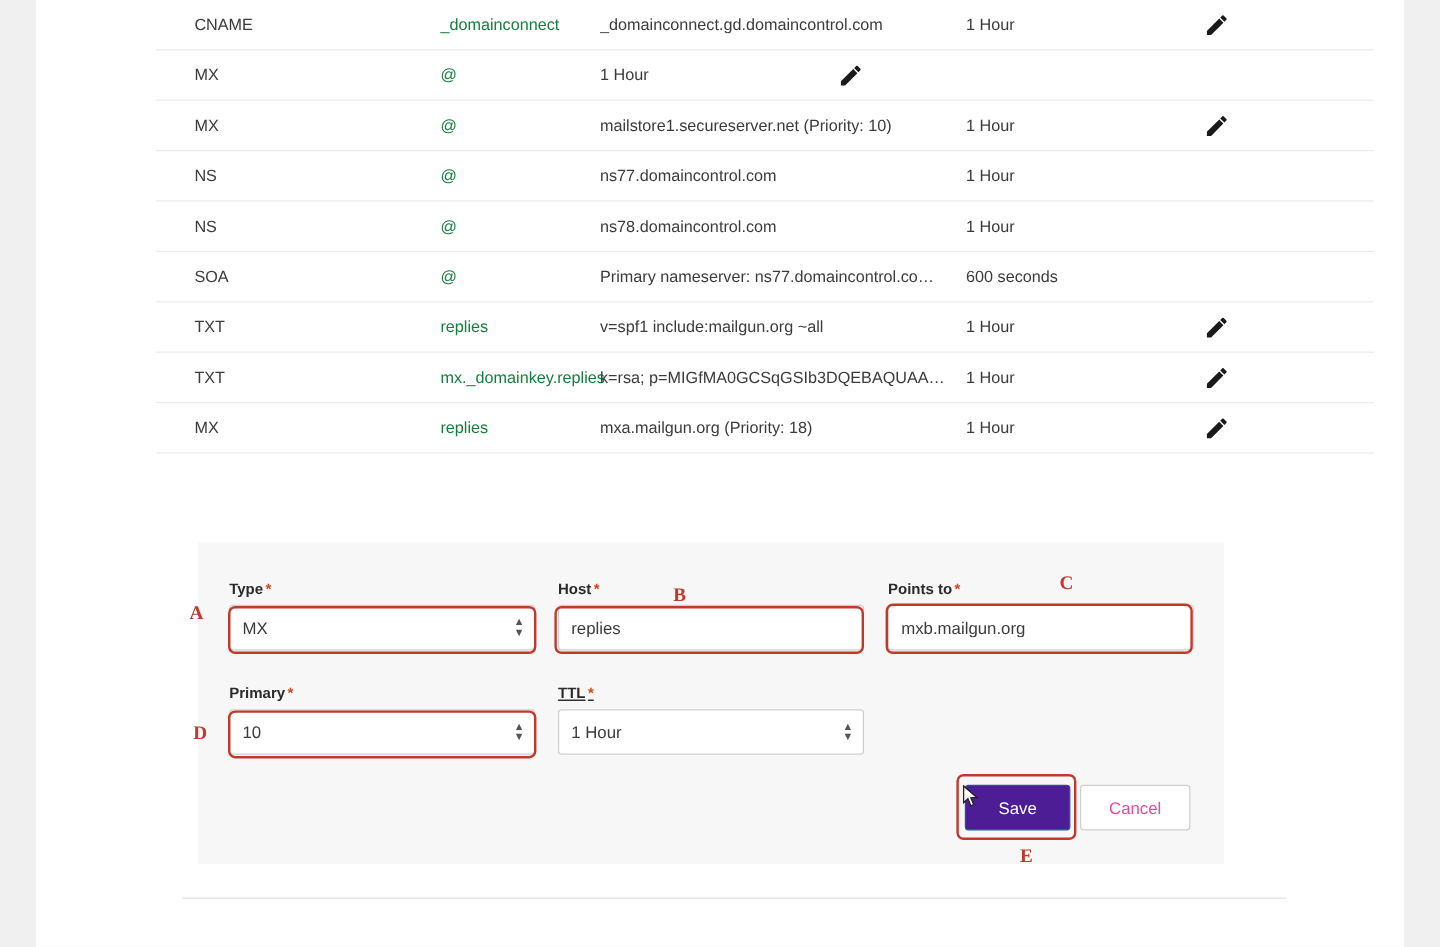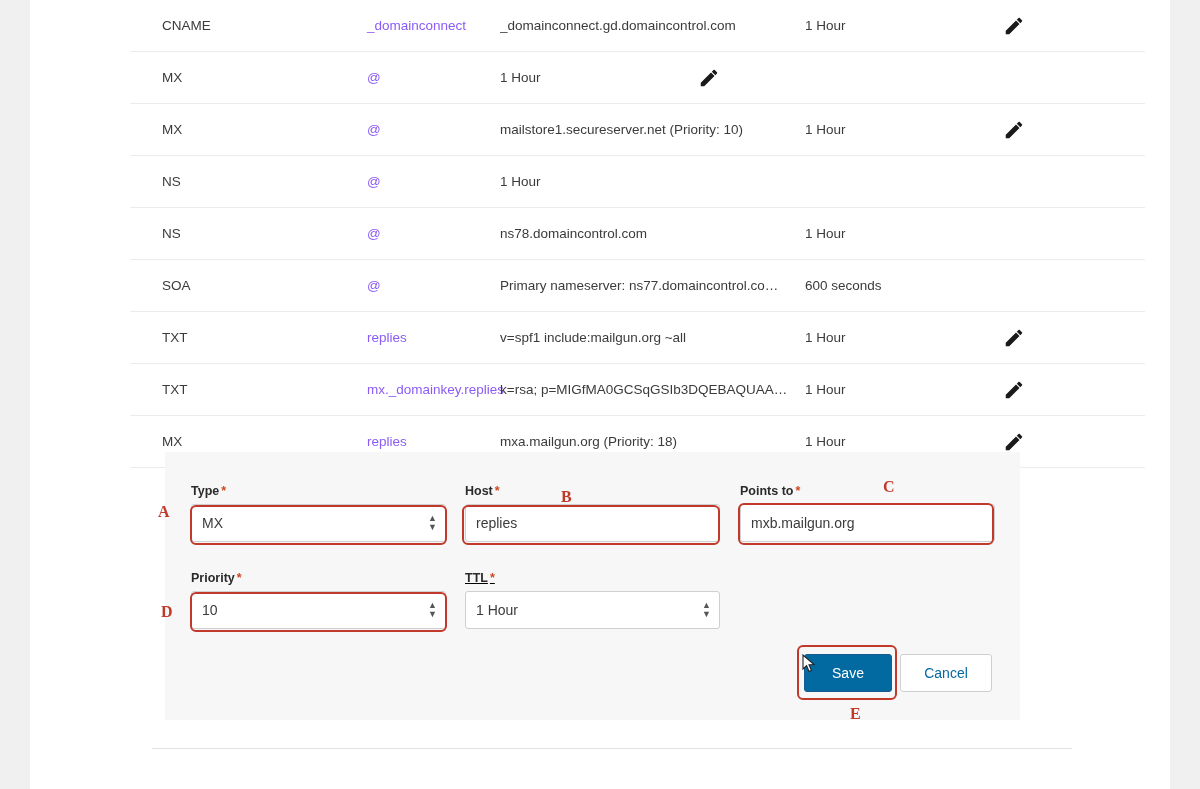--- a/index.html
+++ b/index.html
@@ -24,25 +24,25 @@
   
   .table {
     position: absolute;
     left: 100px; top: 0px;
     width: 1015px;
   }
   .row {
     display: flex;
     align-items: center;
     border-bottom: 1px solid #ececec;
-    height: 52px;
+    height: 42px;
     position: relative;
   }
   .col-type { width: 237px; padding-left: 32px; font-size: 13.5px; color: #3b3b3b; }
-  .col-host { width: 133px; font-size: 13.5px; color: #8b5cf6; }
+  .col-host { width: 133px; font-size: 13.5px; color: #15803d; }
   .col-points { width: 305px; font-size: 13.5px; color: #3b3b3b; white-space: nowrap; overflow: hidden; text-overflow: ellipsis; }
   .col-ttl { width: 180px; font-size: 13.5px; color: #3b3b3b; }
   .col-action { flex: 1; display: flex; align-items: center; justify-content: flex-start; padding-left: 18px; }
   .pencil {
     display: inline-block;
     width: 22px; height: 22px;
     color: #1a1a1a;
   }
   .pencil svg { display: block; }
 
@@ -110,31 +110,31 @@
     font-family: "Liberation Sans", sans-serif;
     cursor: pointer;
     display: flex;
     align-items: center;
     justify-content: center;
   }
   .btn-save {
     position: absolute;
     left: 639px; top: 202px;
     width: 88px;
-    background: #0369a1;
+    background: #4c1d95;
     border: 1px solid #185c8f;
     color: #ffffff;
   }
   .btn-cancel {
     position: absolute;
     left: 735px; top: 202px;
     width: 92px;
     background: #ffffff;
     border: 1px solid #cfcfcf;
-    color: #0369a1;
+    color: #ec4899;
   }
   .cursor {
     position: absolute;
     left: 637px; top: 202px;
     width: 16px; height: 20px;
     pointer-events: none;
   }
   .divider {
     position: absolute;
     left: 122px; top: 748px;
@@ -187,20 +187,21 @@
             <svg viewBox="0 0 24 24" width="22" height="22" fill="currentColor">
                 <path d="M3 17.2V21h3.8L18 9.8 14.2 6 3 17.2zM20.7 7.1c.4-.4.4-1 0-1.4l-2.4-2.4c-.4-.4-1-.4-1.4 0l-1.8 1.8L18.9 8.9l1.8-1.8z"></path>
               </svg>
           </span>
         </div>
       </div>
 
       <div class="row">
         <div class="col-type">NS</div>
         <div class="col-host">@</div>
+        <div class="col-points">ns77.domaincontrol.com</div>
         <div class="col-ttl">1 Hour</div>
         <div class="col-action"></div>
       </div>
 
       <div class="row">
         <div class="col-type">NS</div>
         <div class="col-host">@</div>
         <div class="col-points">ns78.domaincontrol.com</div>
         <div class="col-ttl">1 Hour</div>
         <div class="col-action"></div>
@@ -282,21 +283,21 @@
 
       <div class="field" style="left:575px; top:32px; width:255px;">
         <div class="field-label">
           <span>Points to</span><span class="req">*</span>
         </div>
         <input class="input" value="mxb.mailgun.org" style="">
       </div>
 
       <div class="field" style="left:26px; top:119px; width:255px;">
         <div class="field-label">
-          <span>Priority</span><span class="req">*</span>
+          <span>Primary</span><span class="req">*</span>
         </div>
         <div class="select-wrap">
           <input class="input" value="10" style="">
           <span class="spinner">
               <span>▲</span>
               <span>▼</span>
             </span>
         </div>
       </div>
 

